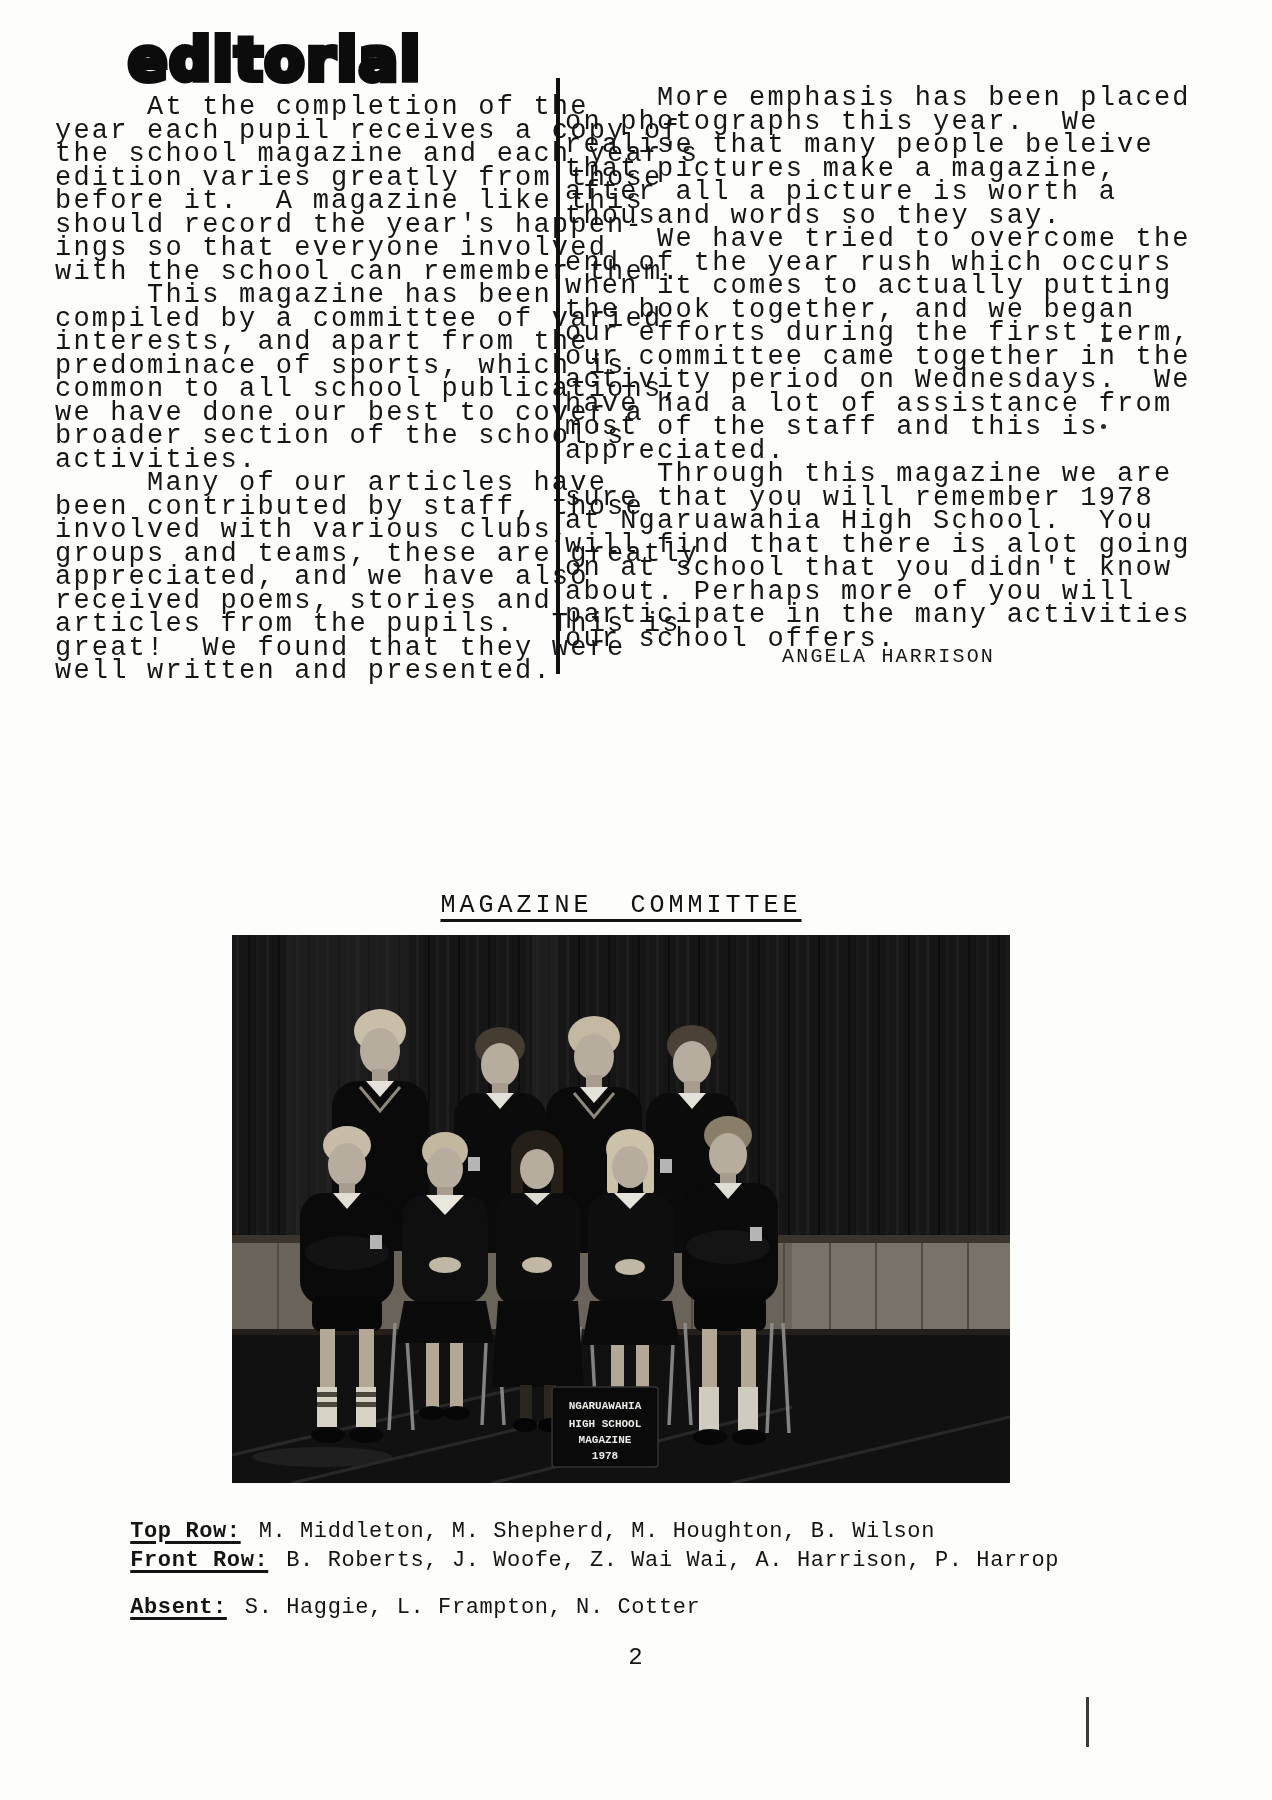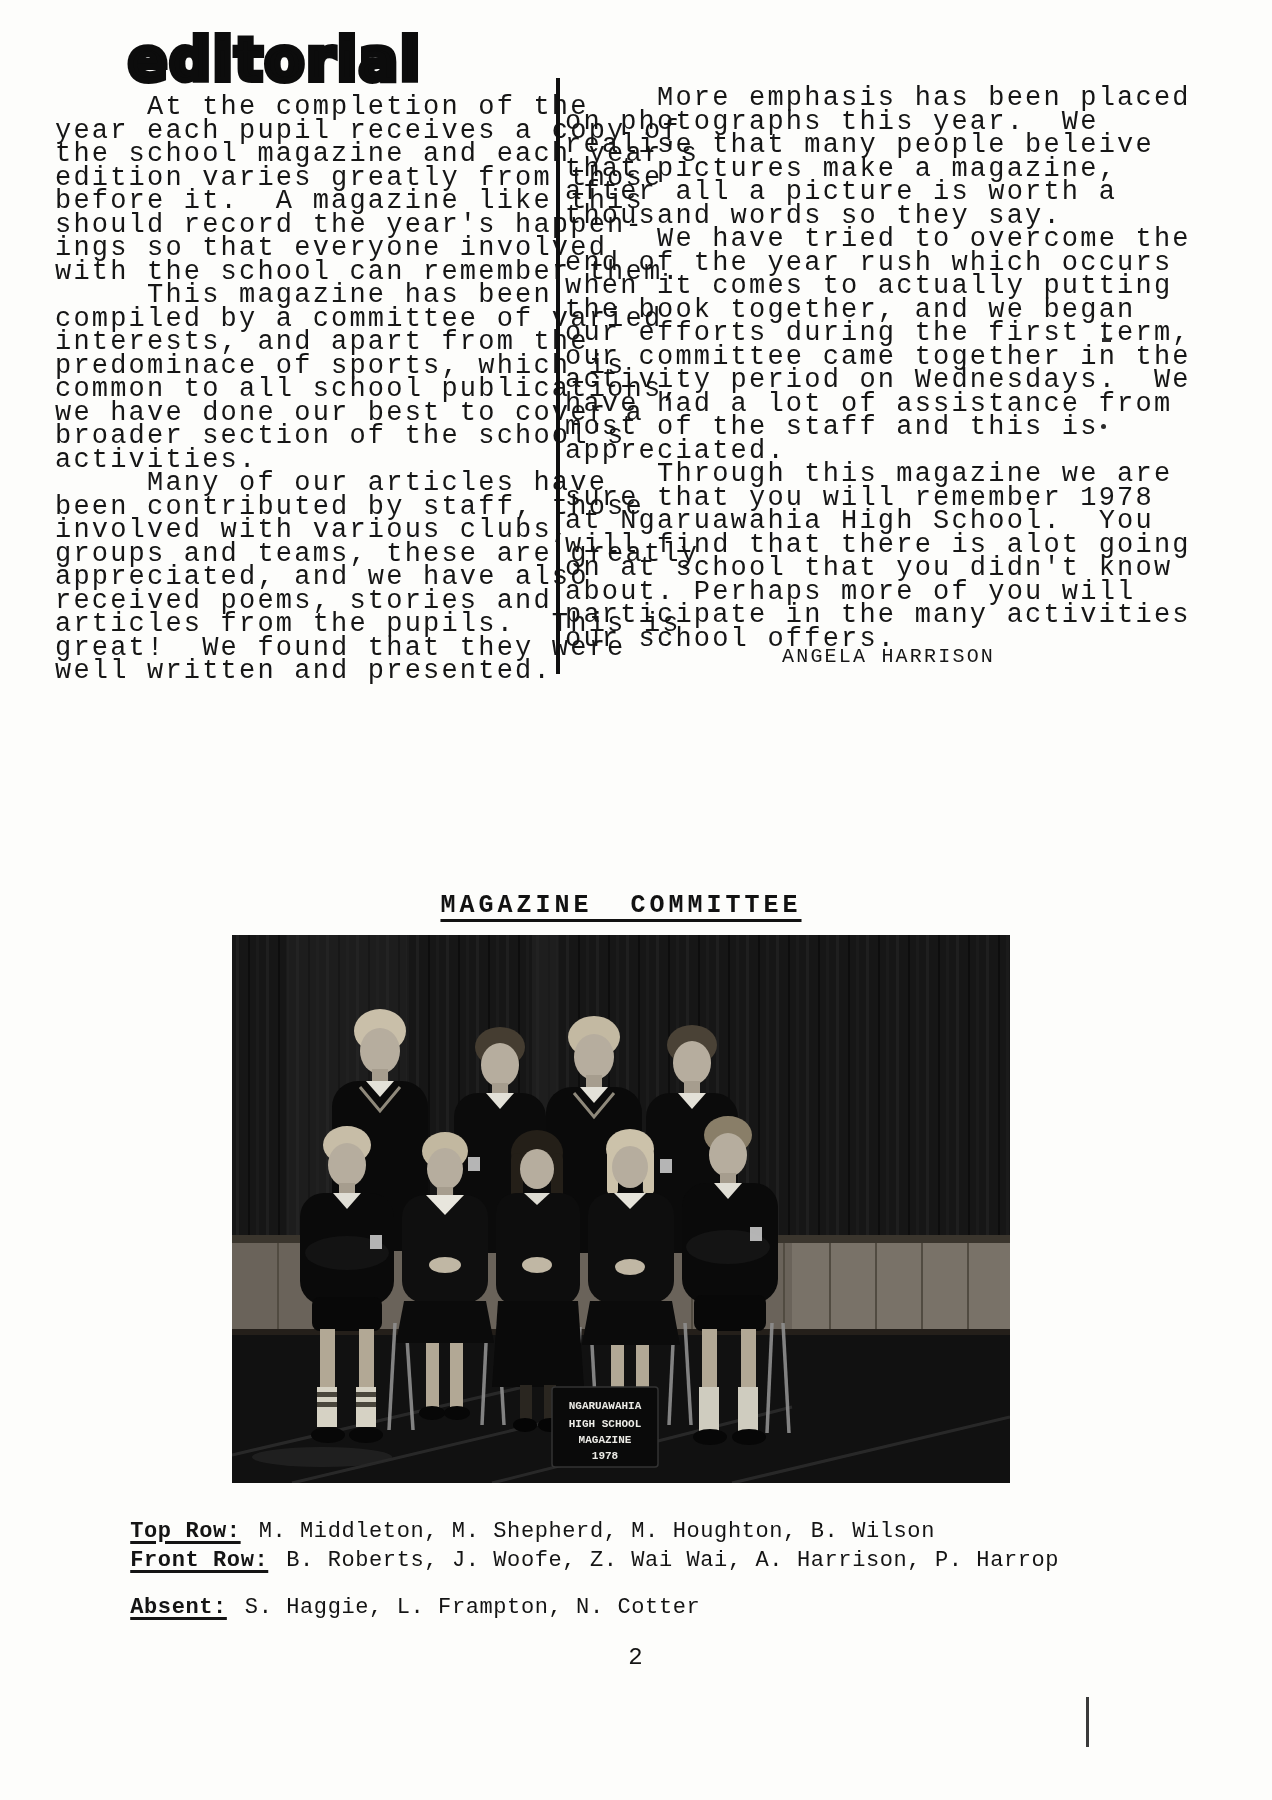--- a/index.html
+++ b/index.html
@@ -23,21 +23,21 @@
   .col-left{left:55px;top:96px;width:505px;}
   .col-right{left:565px;top:87px;width:490px;}
   .divider{position:absolute;left:556px;top:78px;width:4px;height:596px;background:#101010;}
   .byline{
     position:absolute;left:760px;top:645px;
     font-family:"Liberation Mono", monospace;
     font-size:20px;letter-spacing:2.2px;color:#161616;white-space:pre;margin-left:22px;
   }
   .committee-heading{
     position:absolute;left:232px;top:891px;width:778px;text-align:center;
-    font-family:"Liberation Mono", monospace;font-weight:700;
+    font-family:"Liberation Mono", monospace;font-weight:400;
     font-size:25px;letter-spacing:4px;white-space:pre;color:#121212;
     text-decoration:underline;text-decoration-thickness:3px;text-underline-offset:7px;
   }
   .photo{
     position:absolute;left:232px;top:935px;width:778px;height:548px;
     background:#101010;
   }
   .photo svg{display:block;width:778px;height:548px;}
   .caption{position:absolute;font-size:22px;letter-spacing:0.6px;color:#141414;white-space:pre;}
   .caption .lbl{font-weight:700;text-decoration:underline;text-decoration-thickness:2.5px;text-underline-offset:4px;}

